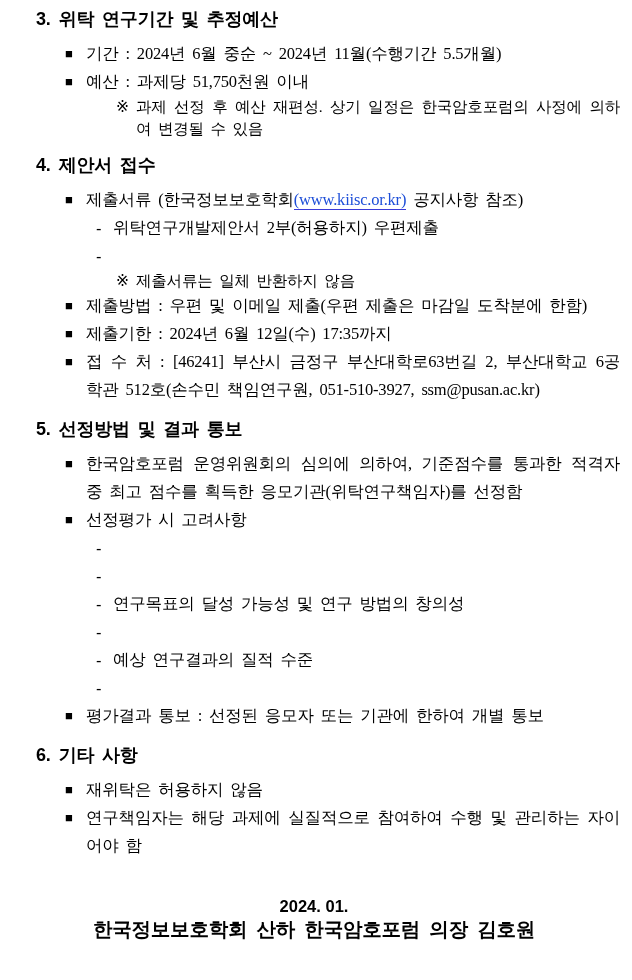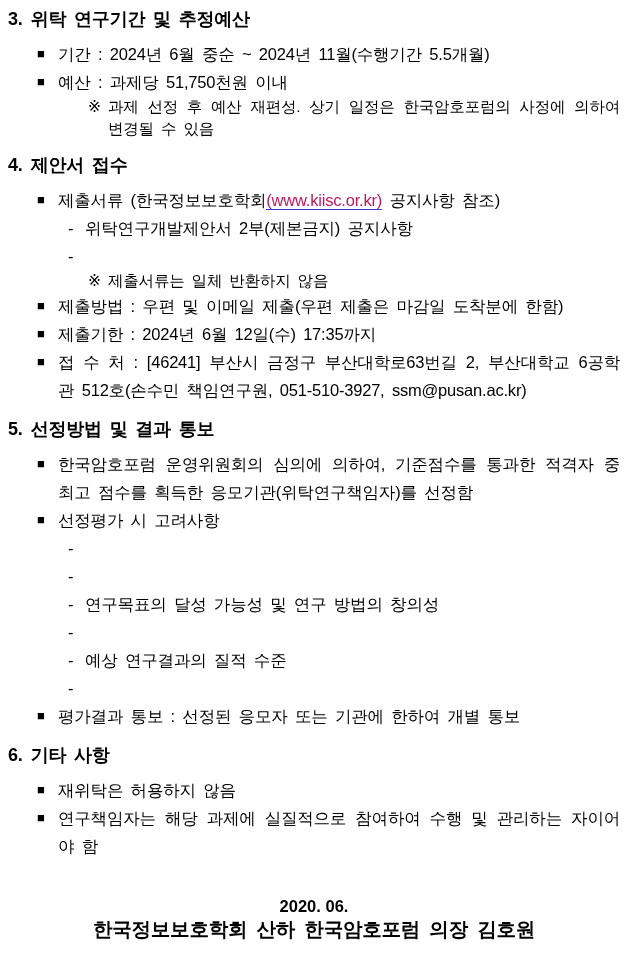--- a/index.html
+++ b/index.html
@@ -5,46 +5,46 @@
   html, body { margin: 0; padding: 0; }
   body {
     width: 632px; height: 980px;
     background: #ffffff;
     color: #000000;
     font-family: "Liberation Sans", "DejaVu Sans", sans-serif;
     overflow: hidden;
   }
   .doc { padding: 6px 12px 0 8px; box-sizing: border-box; }
 
-  .sec { margin-bottom: 12px; }
+  .sec { margin-bottom: 12px; margin-left: 28px; }
   .sec-title {
     font-size: 18px; font-weight: bold; line-height: 26px;
     margin: 0 0 8px 0; letter-spacing: -0.2px; word-spacing: 3px;
   }
   .sec-title .num { display: inline-block; margin-right: 8px; }
 
   .item {
     display: flex; align-items: flex-start;
     font-size: 16.5px; line-height: 28px;
     word-spacing: 3px; letter-spacing: -0.2px;
   }
   .item .marker { flex: 0 0 auto; }
-  .item .txt { flex: 1 1 auto; text-align: justify; }
+  .item .txt { flex: 1 1 auto; text-align: justify; font-family: Liberation Serif, serif; }
 
   .bullet { padding-left: 29px; }
   .bullet .marker { width: 21px; font-size: 13px; }
 
   .dash { padding-left: 60px; }
   .dash .marker { width: 17px; }
 
   .note { padding-left: 80px; font-size: 15.5px; line-height: 22px; }
   .note .marker { width: 20px; }
 
   .kiisc-link {
-    color: #be185d;
+    color: #1d4ed8;
     text-decoration: none;
     border-bottom: 1.5px solid #3a3ad8;
     cursor: pointer;
   }
 
   .footer-date {
     margin-top: 36px; text-align: center;
     font-size: 16.5px; font-weight: bold; line-height: 20px;
   }
   .footer-sign {
@@ -79,21 +79,21 @@
   <section class="sec">
     <h2 class="sec-title">
       <span class="num">4.</span><span>제안서 접수</span>
     </h2>
     <div class="item bullet">
       <span class="marker">■</span>
       <span class="txt"><span>제출서류 (한국정보보호학회</span><a class="kiisc-link">(www.kiisc.or.kr)</a><span> 공지사항 참조)</span></span>
     </div>
     <div class="item dash">
       <span class="marker">-</span>
-      <span class="txt">위탁연구개발제안서 2부(제본금지) 공지사항</span>
+      <span class="txt">위탁연구개발제안서 2부(허용하지) 우편제출</span>
     </div>
     <div class="item dash">
       <span class="marker">-</span>
     </div>
     <div class="item note">
       <span class="marker">※</span>
       <span class="txt">제출서류는 일체 반환하지 않음</span>
     </div>
     <div class="item bullet">
       <span class="marker">■</span>
@@ -154,16 +154,16 @@
     <div class="item bullet">
       <span class="marker">■</span>
       <span class="txt">재위탁은 허용하지 않음</span>
     </div>
     <div class="item bullet">
       <span class="marker">■</span>
       <span class="txt">연구책임자는 해당 과제에 실질적으로 참여하여 수행 및 관리하는 자이어야 함</span>
     </div>
   </section>
 
-  <div class="footer-date">2020. 06.</div>
+  <div class="footer-date">2024. 01.</div>
   <div class="footer-sign">한국정보보호학회 산하 한국암호포럼 의장 김호원</div>
 
 </div>
 
 </body></html>

